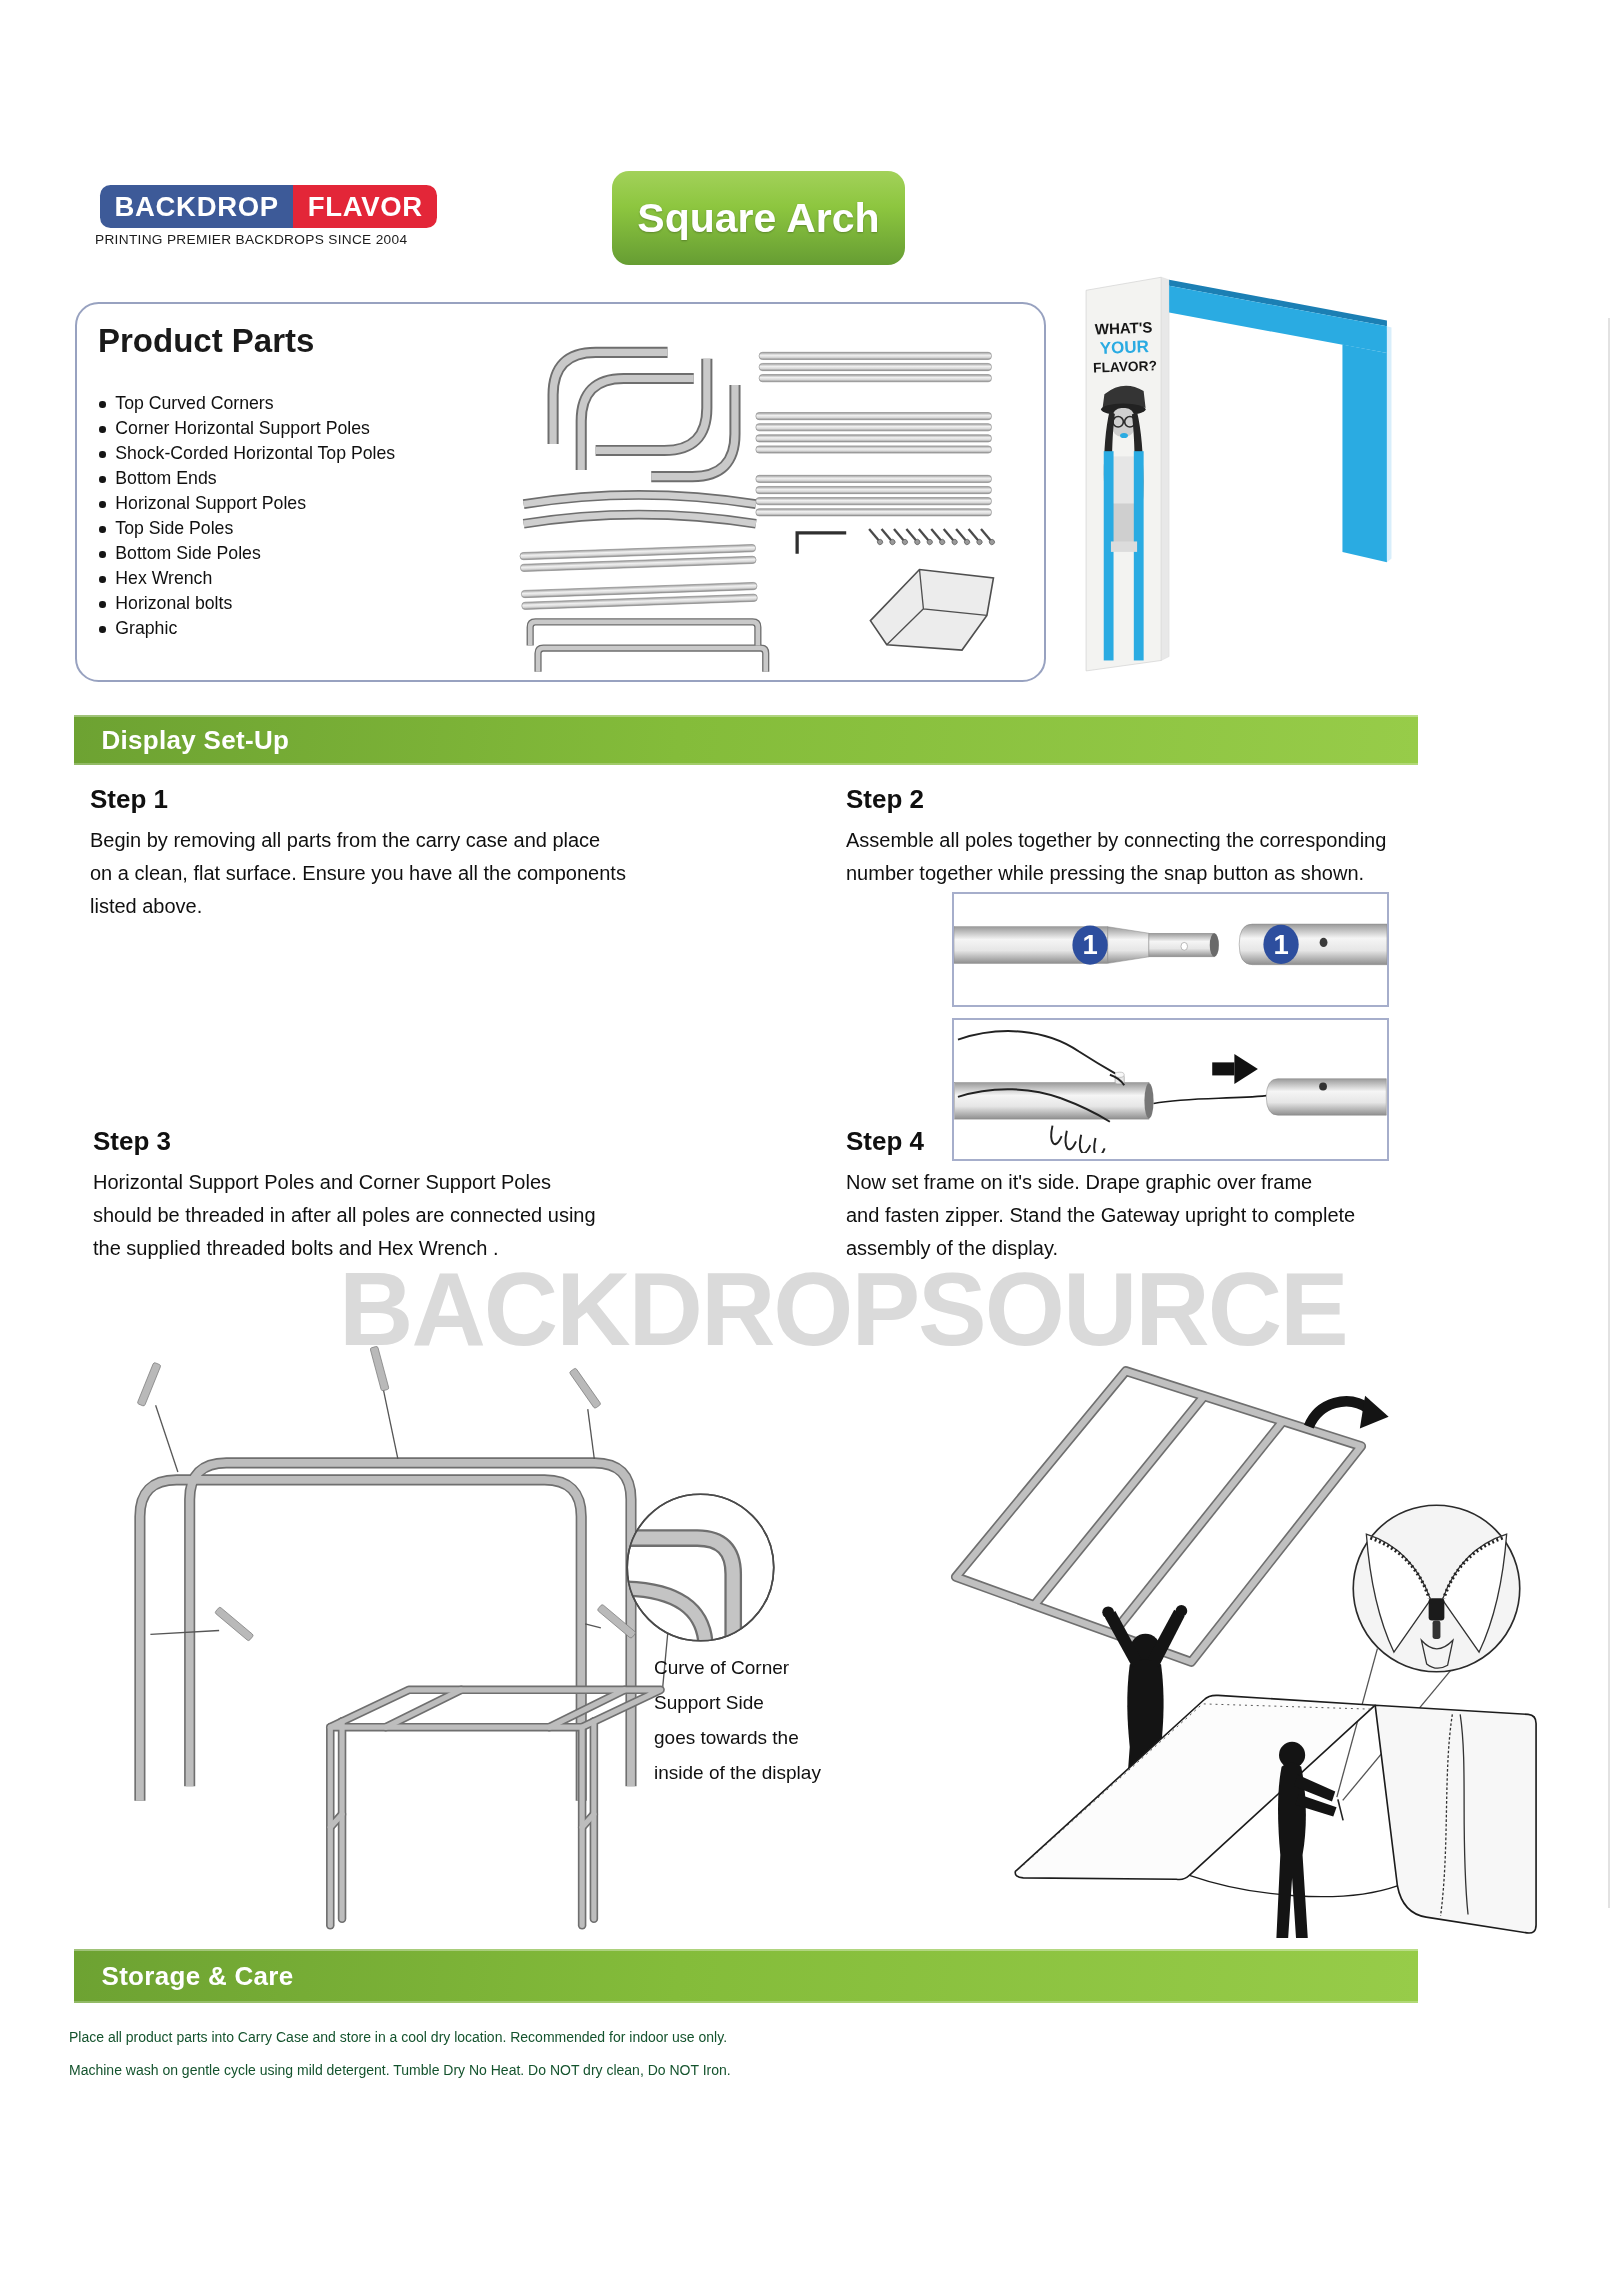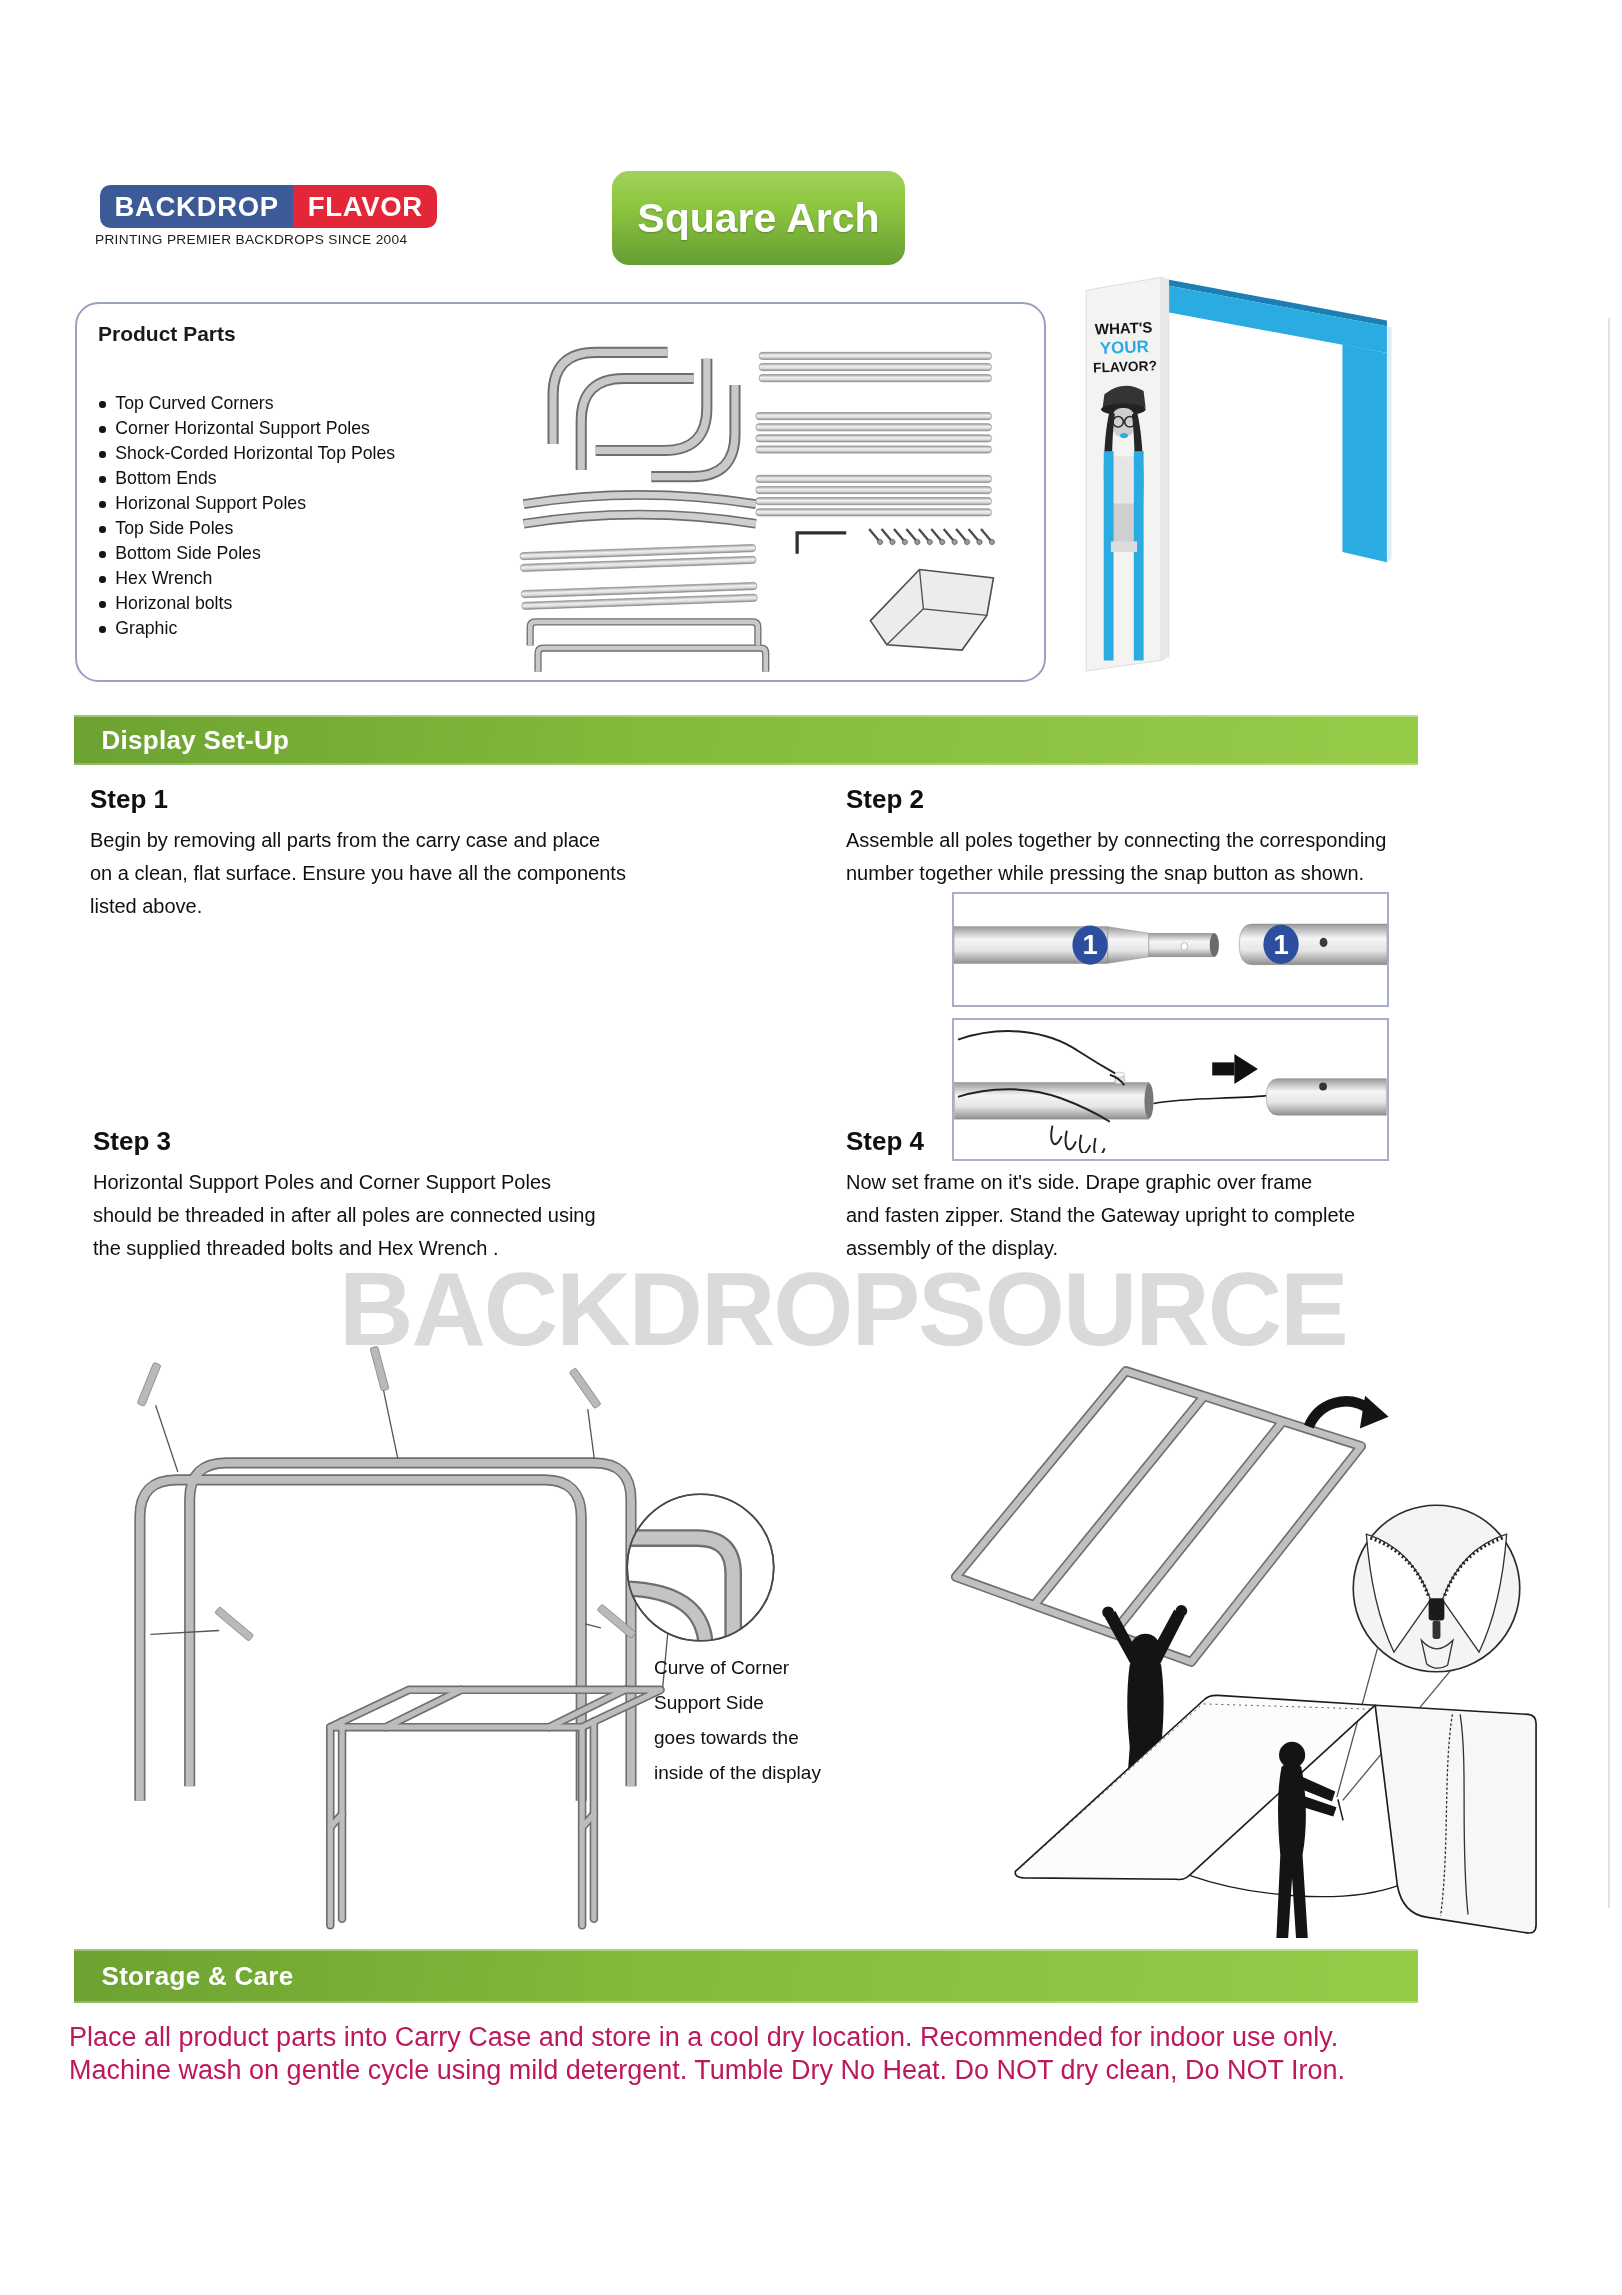--- a/index.html
+++ b/index.html
@@ -15,21 +15,21 @@
   .tagline{left:95px;top:232px;font-size:13.7px;letter-spacing:0.3px;color:#1c1c1c;font-weight:400;}
 
   
   .badge{left:612px;top:171px;width:293px;height:94px;border-radius:17px;
          background:linear-gradient(180deg,#a2d15a 0%,#8dc63f 38%,#669d33 100%);
          display:flex;align-items:center;justify-content:center;
          font-size:41px;font-weight:bold;color:#fff;text-shadow:0 1.3px 2px rgba(0,0,0,.25);}
 
   
   .parts-box{left:75px;top:302px;width:967px;height:376px;border:2px solid #98a2c0;border-radius:23.6px;background:#fff;}
-  .parts-title{left:98px;top:322px;font-size:21px;font-weight:bold;color:#1a1a1a;}
+  .parts-title{left:98px;top:322px;font-size:33px;font-weight:bold;color:#1a1a1a;}
   .parts-list{left:99px;top:391px;list-style:none;margin:0;padding:0;font-size:17.7px;color:#101010;}
   .parts-list li{line-height:25px;white-space:nowrap;}
   .parts-list li::before{content:"";display:inline-block;width:6.5px;height:6.5px;border-radius:50%;
         background:#151515;margin-right:9.8px;vertical-align:1.3px;}
 
   
   .banner{left:74px;width:1344px;display:flex;align-items:center;
           background:linear-gradient(97deg,#6da232 0%,#84bc3a 45%,#97cc49 100%);
           box-shadow:inset 0 2px 0 rgba(255,255,255,.35), inset 0 -2px 0 rgba(255,255,255,.25);}
   .banner span{color:#fff;font-size:26px;font-weight:bold;padding-left:27.5px;letter-spacing:0.3px;}
@@ -50,21 +50,21 @@
   
   .watermark{left:339px;top:1251px;font-size:103px;font-weight:bold;color:#dadada;
              letter-spacing:-2px;z-index:0;white-space:nowrap;}
 
   
   .callout{left:654px;top:1650px;z-index:3;}
   .callout .line{font-size:19px;line-height:35px;color:#101010;white-space:nowrap;}
 
   
   .storage-text{left:69px;top:2021px;}
-  .storage-text .line{font-size:27px;line-height:33px;color:#be185d;white-space:nowrap;}
+  .storage-text .line{font-size:14px;line-height:33px;color:#14532d;white-space:nowrap;}
 
   .edge-line{left:1608px;top:318px;width:2px;height:1590px;background:#e2e2e2;}
 
   .z1{z-index:1;} .z2{z-index:2;}
   svg text{font-family:"Liberation Sans",sans-serif;}
 </style>
 </head>
 <body>
 
 <div class="page">

